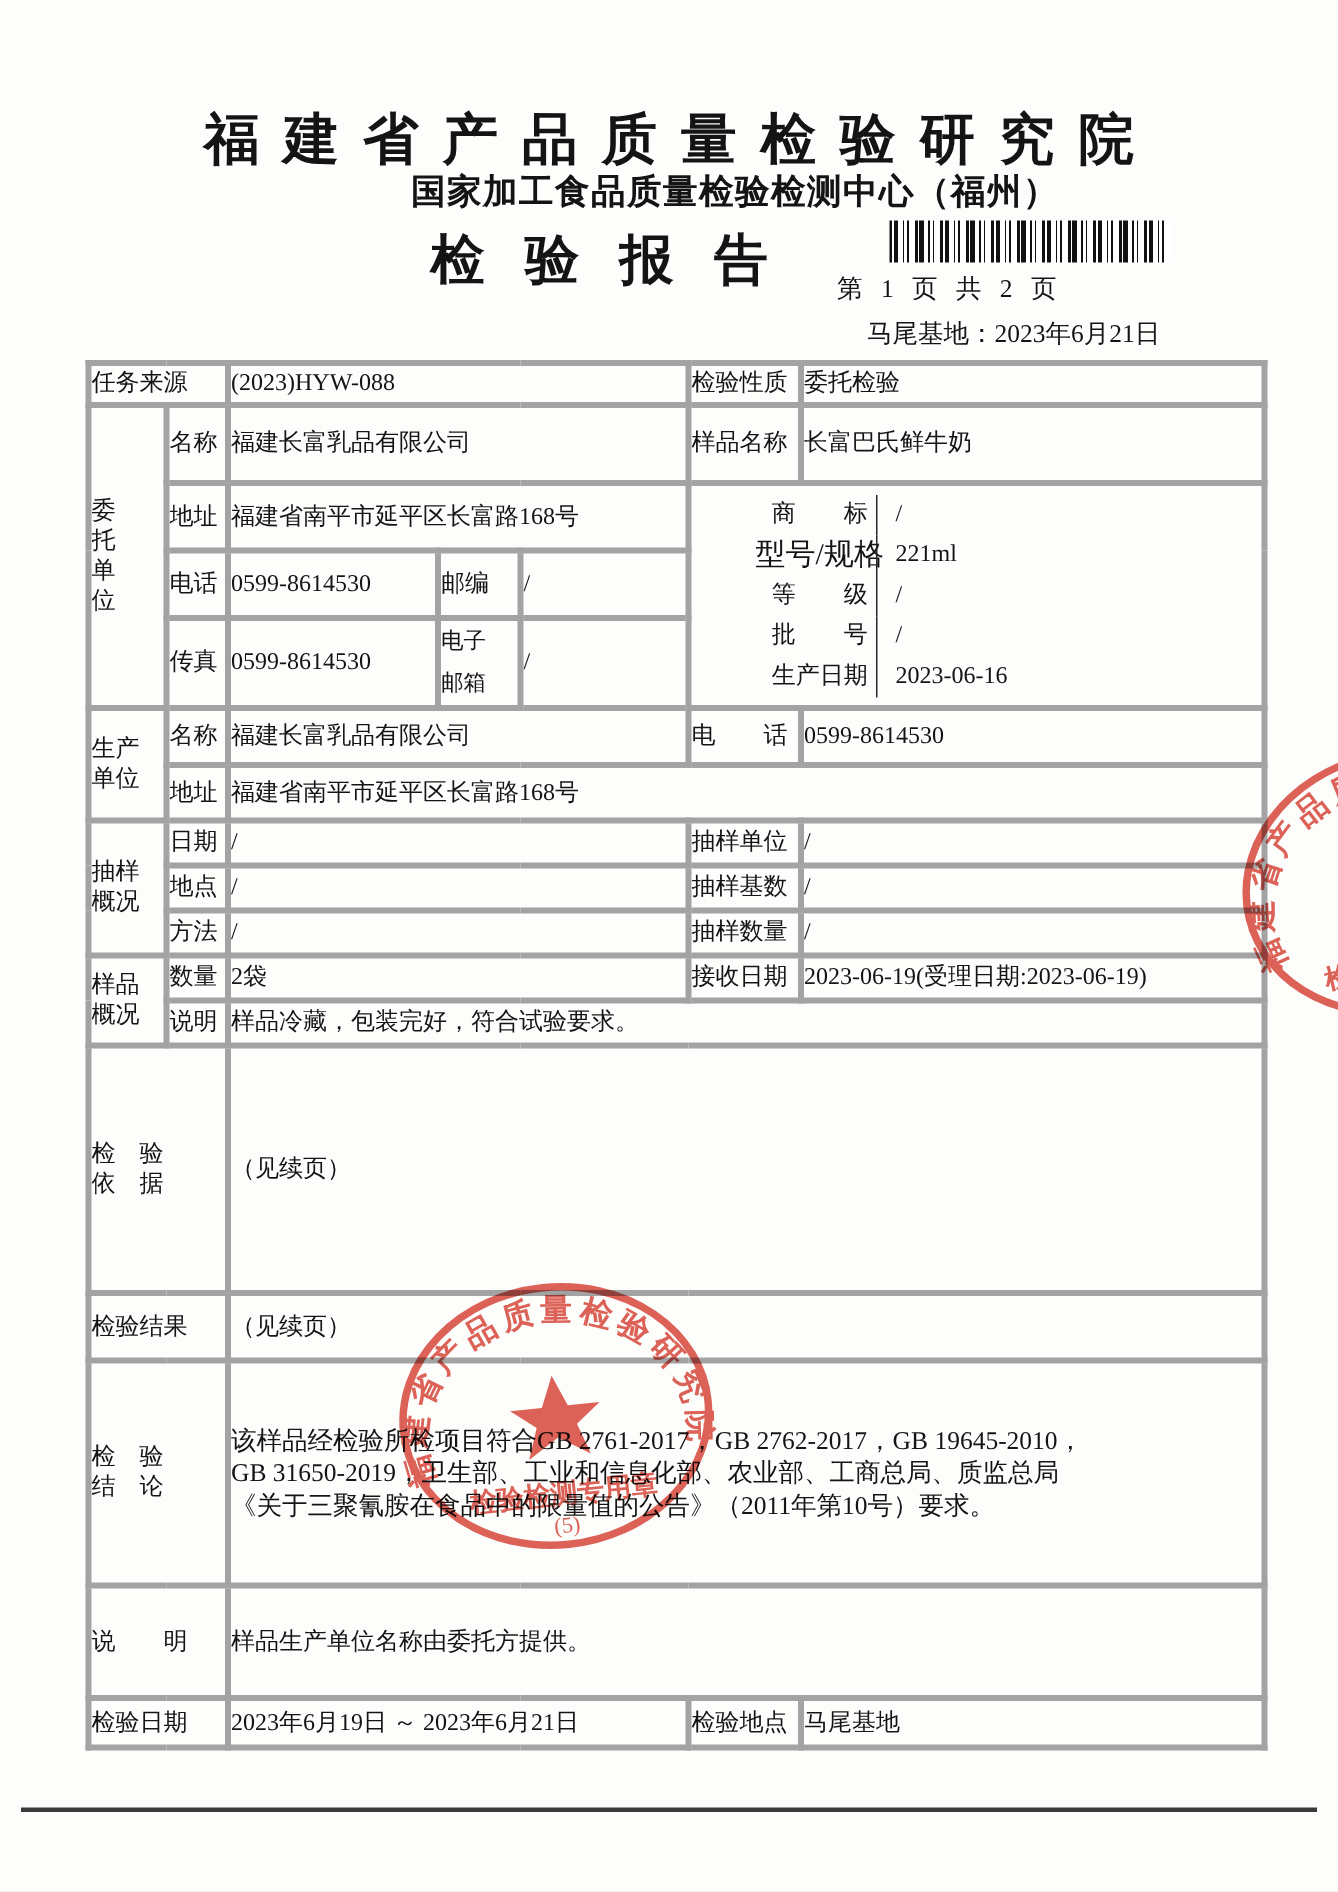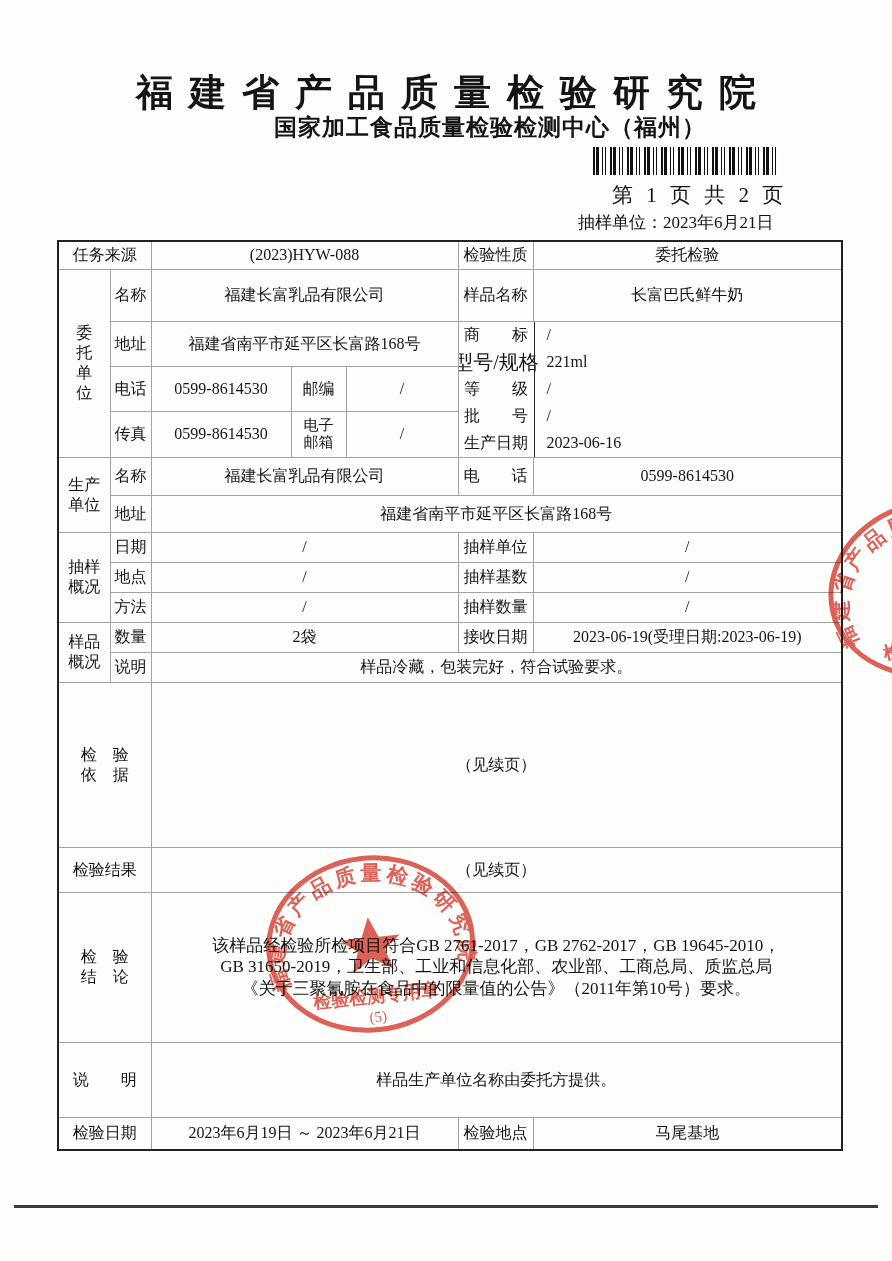--- a/index.html
+++ b/index.html
@@ -8,36 +8,36 @@
   
   .inst-title{position:absolute;top:68px;left:0;width:892px;text-align:center;
               font-size:37px;font-weight:bold;letter-spacing:16px;padding-left:16px;box-sizing:border-box;}
   .center-name{position:absolute;top:112px;left:0;width:892px;text-align:center;
                font-size:23px;font-weight:bold;letter-spacing:1px;padding-left:44px;}
   .report-title{position:absolute;top:149px;left:287px;font-size:36px;font-weight:bold;letter-spacing:27px;}
   .barcode{position:absolute;top:147px;left:593px;width:187px;height:28px;
            background:repeating-linear-gradient(90deg,#111 0px,#111 2px,#fff 2px,#fff 3px,
            #111 3px,#111 6px,#fff 6px,#fff 9px,#111 9px,#111 10px,#fff 10px,#fff 12px,
            #111 12px,#111 13px,#fff 13px,#fff 17px);}
-  .page-info{position:absolute;top:181px;left:612px;font-size:21px;letter-spacing:4px;}
+  .page-info{position:absolute;top:181px;left:558px;font-size:17px;letter-spacing:4px;}
   .report-no{position:absolute;top:211px;left:57px;font-size:17px;}
   .issue-date{position:absolute;top:211px;left:578px;font-size:17px;}
   
   table.rpt{position:absolute;top:240px;left:57px;width:784px;table-layout:fixed;
             border-collapse:collapse;font-size:16px;}
   table.rpt{border:2px solid #222;}
-  table.rpt td{border:1px solid #a3a3a3;padding:0;vertical-align:middle;text-align:center;
+  table.rpt td{border:4px solid #a3a3a3;padding:0;vertical-align:middle;
                overflow:hidden;line-height:1.25;}
   td.val{text-align:left;padding-left:12px;margin-top:25px;}
   td.pre{white-space:pre-line;}
   td.vgroup{white-space:pre-line;line-height:44px;}
   td.group2{white-space:pre-line;line-height:22px;}
   td.tall-label{white-space:pre-line;line-height:54px;}
   td.tall-label2{white-space:pre-line;line-height:48px;}
-  .inner-sample{display:grid;grid-template-columns:75px 1fr;height:100%;}
+  .inner-sample{display:grid;grid-template-columns:75px 1fr;height:100%;padding-left:48px;}
   .inner-sample .ilabel{display:flex;align-items:center;justify-content:center;height:27px;white-space:pre;}
   .inner-sample .ival{display:flex;align-items:center;border-left:1px solid #262626;
                       padding-left:12px;height:27px;}
   td.concl{text-align:left;vertical-align:top;padding:20px 14px 0 14px;white-space:pre-line;
            font-size:17px;line-height:26px;}
   
   .stamp{position:absolute;mix-blend-mode:multiply;opacity:.85;pointer-events:none;}
   .stamp-center{top:850px;left:260px;transform:rotate(-6deg);}
   .stamp-right{top:494px;left:822px;transform:rotate(-14deg);}
   
@@ -47,23 +47,24 @@
   .foot-line{position:absolute;top:1205px;left:14px;width:864px;height:3px;background:#3a3a3a;}
   .foot-note{position:absolute;top:1220px;left:18px;width:856px;font-size:15.5px;font-weight:bold;}
 </style>
 </head>
 <body>
 
 <div class="page">
 
   <div class="inst-title">福建省产品质量检验研究院</div>
   <div class="center-name">国家加工食品质量检验检测中心（福州）</div>
+  <div class="report-title">检验报告</div>
   <div class="barcode"></div>
   <div class="page-info">第 1 页  共 2 页</div>
-  <div class="issue-date"><span>抽样单位：</span><span>2023年6月21日</span></div>
+  <div class="issue-date"><span>马尾基地：</span><span>2023年6月21日</span></div>
 
   <table class="rpt">
     <colgroup>
       <col style="width:52px">
         <col style="width:41px">
         <col style="width:140px">
       <col style="width:55px">
         <col style="width:112px">
         <col style="width:75px">
         <col style="width:309px">
@@ -105,21 +106,21 @@
     </tr>
     <tr style="height:45px">
       <td>电话</td>
       <td class="val">0599-8614530</td>
       <td>邮编</td>
       <td class="val">/</td>
     </tr>
     <tr style="height:45px">
       <td>传真</td>
       <td class="val">0599-8614530</td>
-      <td class="pre" style="line-height:17px;font-size:15px">电子
+      <td class="pre" style="line-height:28px;font-size:15px">电子
 邮箱</td>
       <td class="val">/</td>
     </tr>
     <tr style="height:38px">
       <td rowspan="2" class="group2">生产
 单位</td>
       <td>名称</td>
       <td colspan="3" class="val">福建长富乳品有限公司</td>
       <td style="white-space:pre">电　　话</td>
       <td class="val">0599-8614530</td>

